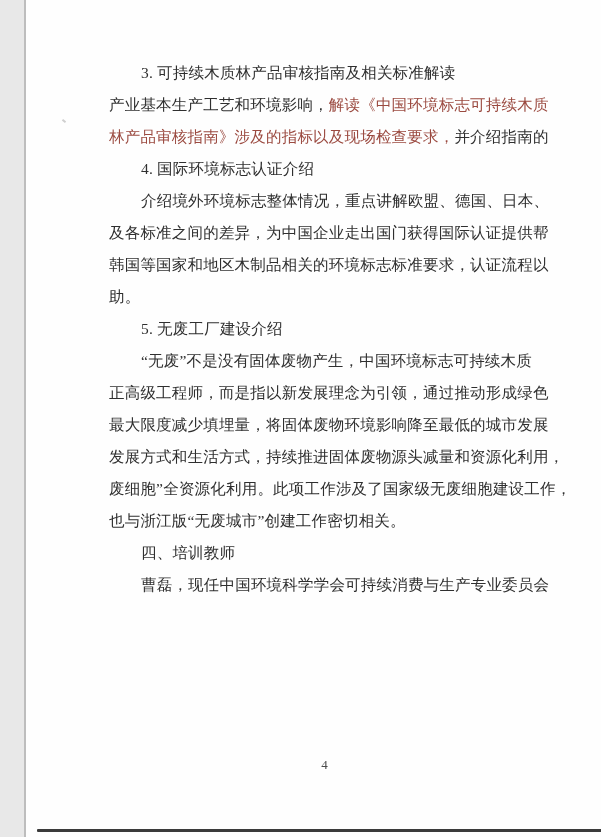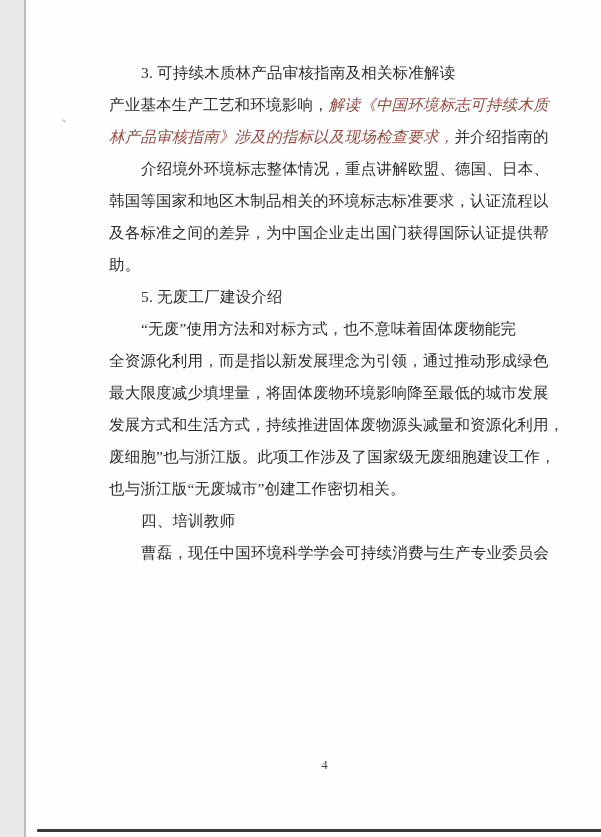--- a/index.html
+++ b/index.html
@@ -47,21 +47,21 @@
     height: 32px;
     line-height: 32px;
     font-size: 15.5px;
     letter-spacing: 0.2px;
     color: var(--text-color, #2f2f2f);
     white-space: nowrap;
   }
   .line.indent {
     padding-left: 32px;
   }
-  .seg-red  { color: var(--red-color, #9b4a40); font-style: italic; }
+  .seg-red  { color: var(--red-color, #9b4a40); }
   .seg-bold { font-weight: 400; }
   .page-number {
     position: absolute;
     left: 0; top: 755px;
     width: 100%;
     text-align: center;
     font-size: 13px;
     line-height: 20px;
     color: #4a4a4a;
     letter-spacing: 0;
@@ -70,29 +70,30 @@
 </head>
 <body>
 
 <div class="page">
   <div class="scan-edge-left"></div>
   <div class="scan-speck"></div>
   <div class="text-block">
       <div class="line indent"><span>3. 可持续木质林产品审核指南及相关标准解读</span></div>
       <div class="line"><span>产业基本生产工艺和环境影响，</span><span class="seg-red">解读《中国环境标志可持续木质</span></div>
       <div class="line"><span class="seg-red">林产品审核指南》涉及的指标以及现场检查要求，</span><span>并介绍指南的</span></div>
+      <div class="line indent"><span>4. 国际环境标志认证介绍</span></div>
       <div class="line indent"><span>介绍境外环境标志整体情况，重点讲解欧盟、德国、日本、</span></div>
+      <div class="line"><span>及各标准之间的差异，为中国企业走出国门获得国际认证提供帮</span></div>
       <div class="line"><span>韩国等国家和地区木制品相关的环境标志标准要求，认证流程以</span></div>
-      <div class="line"><span>及各标准之间的差异，为中国企业走出国门获得国际认证提供帮</span></div>
       <div class="line"><span>助。</span></div>
       <div class="line indent"><span>5. 无废工厂建设介绍</span></div>
-      <div class="line indent"><span>“无废”使用方法和对标方式，也不意味着固体废物能完</span></div>
-      <div class="line"><span>全资源化利用，而是指以新发展理念为引领，通过推动形成绿色</span></div>
+      <div class="line indent"><span>“无废”不是没有固体废物产生，中国环境标志可持续木质</span></div>
+      <div class="line"><span>正高级工程师，而是指以新发展理念为引领，通过推动形成绿色</span></div>
       <div class="line"><span>最大限度减少填埋量，将固体废物环境影响降至最低的城市发展</span></div>
       <div class="line"><span>发展方式和生活方式，持续推进固体废物源头减量和资源化利用，</span></div>
-      <div class="line"><span>废细胞”也与浙江版。此项工作涉及了国家级无废细胞建设工作，</span></div>
+      <div class="line"><span>废细胞”全资源化利用。此项工作涉及了国家级无废细胞建设工作，</span></div>
       <div class="line"><span>也与浙江版“无废城市”创建工作密切相关。</span></div>
       <div class="line indent"><span class="seg-bold">四、培训教师</span></div>
       <div class="line indent"><span class="seg-bold">曹磊</span><span>，现任中国环境科学学会可持续消费与生产专业委员会</span></div>
     </div>
   <div class="page-number">4</div>
   <div class="scan-edge-bottom"></div>
 </div>
 
 </body></html>

